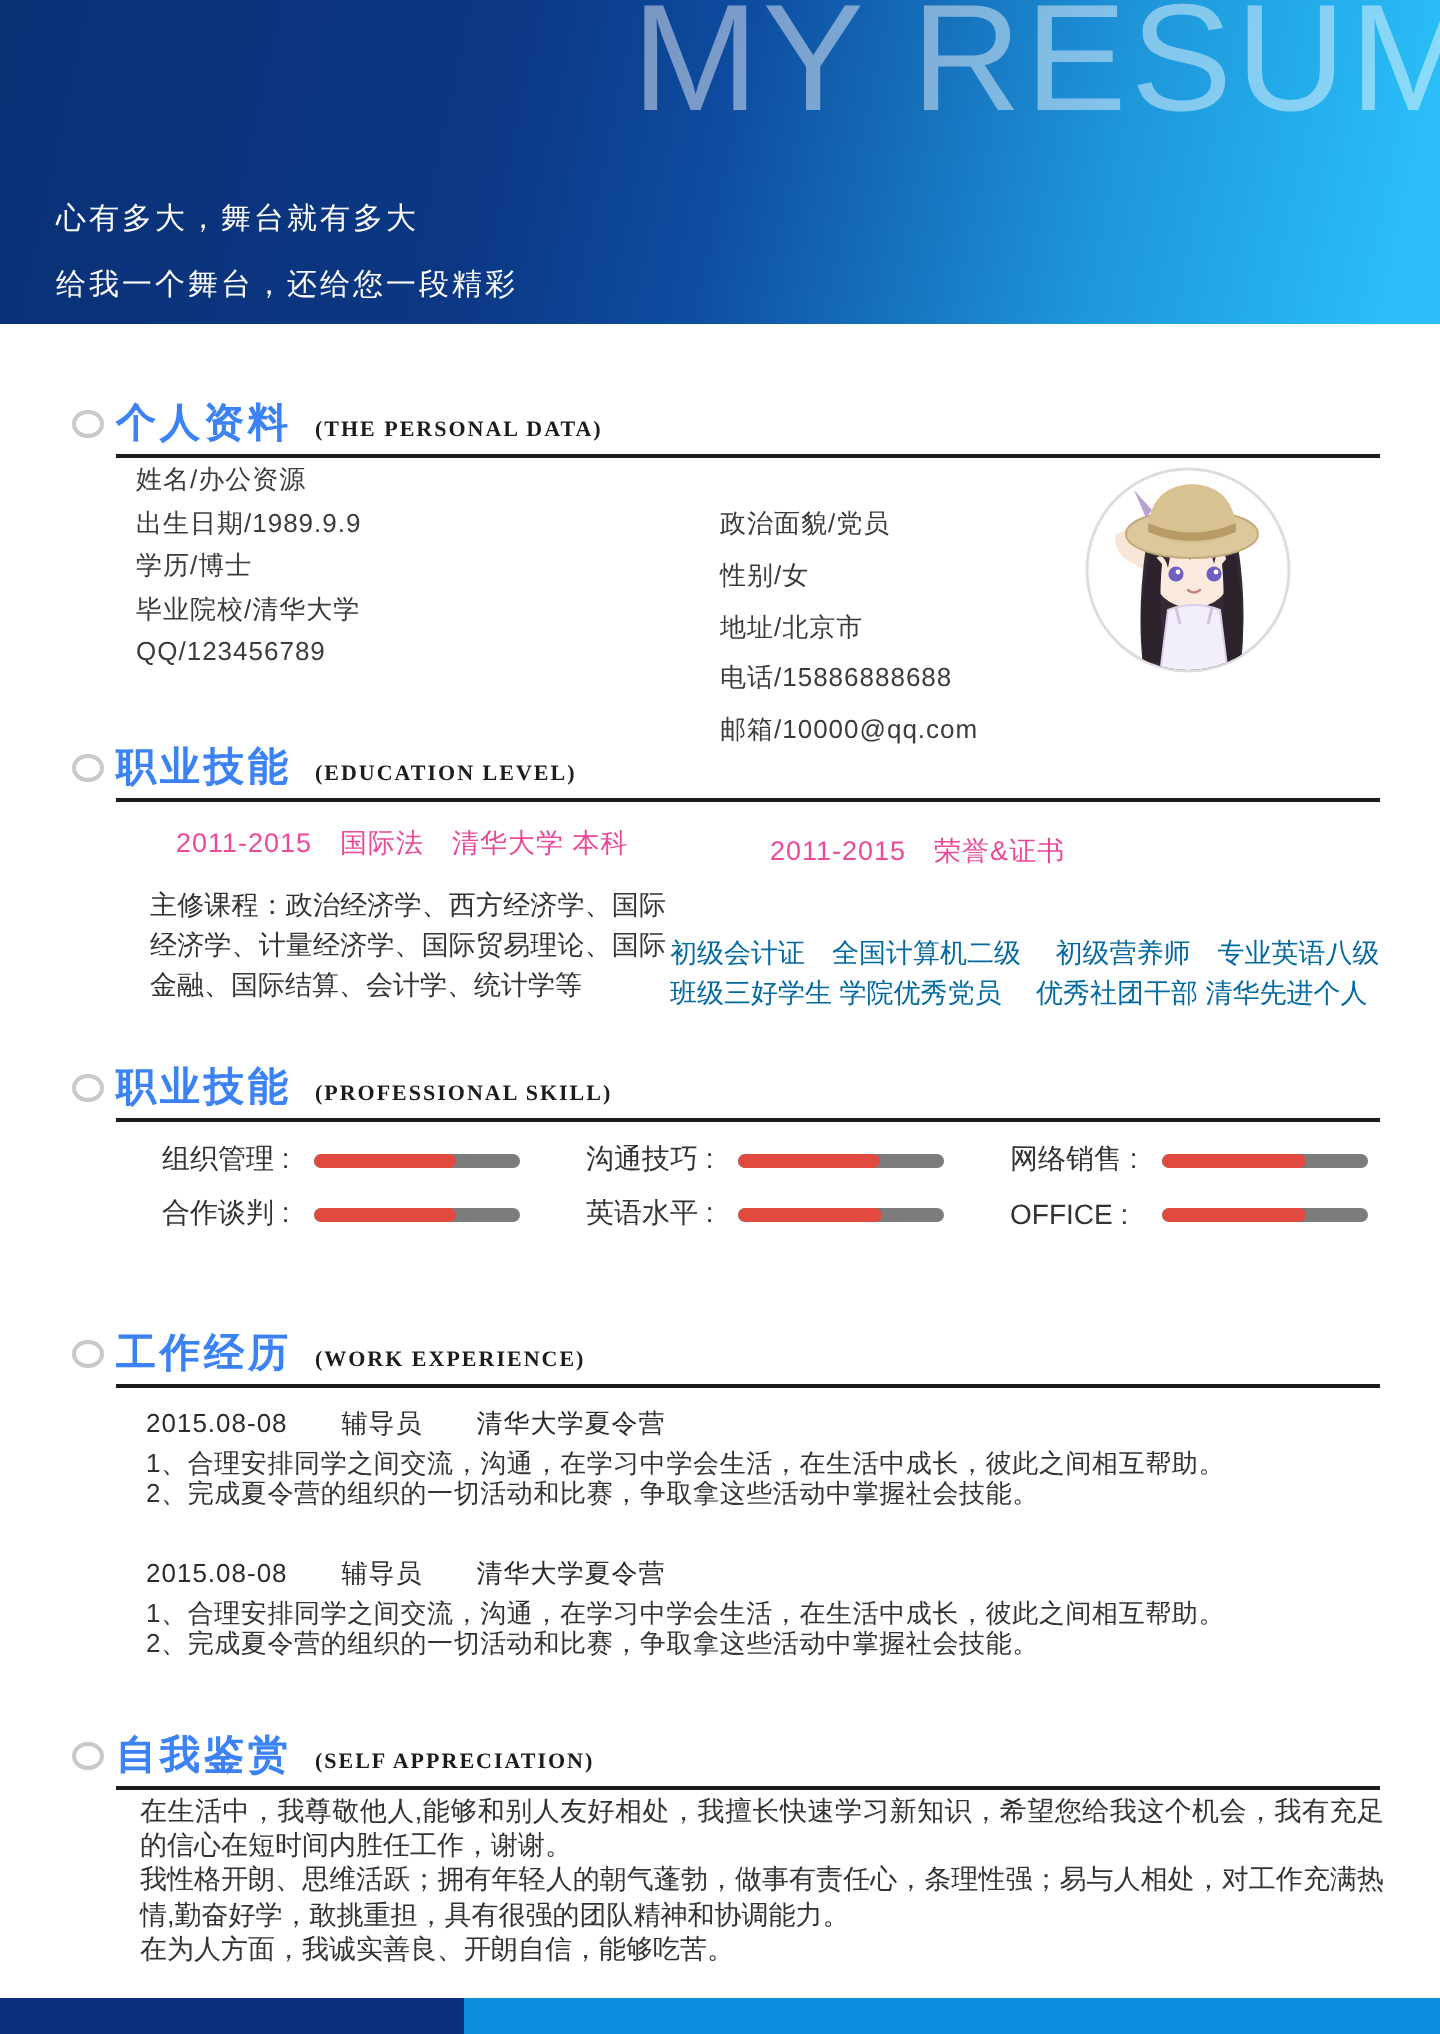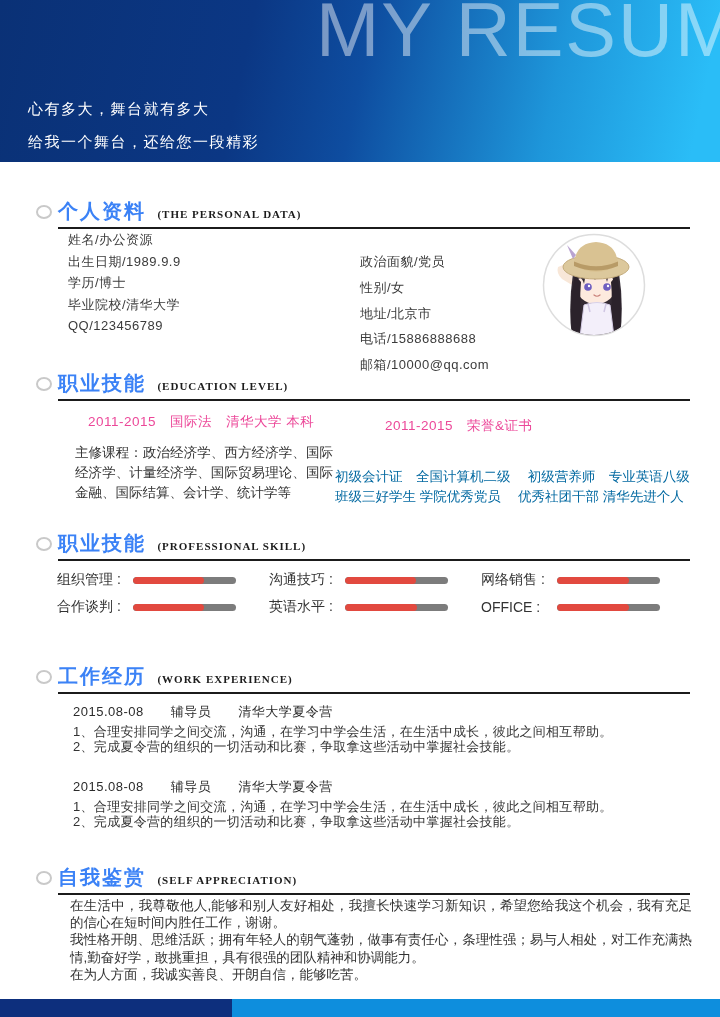--- a/index.html
+++ b/index.html
@@ -56,21 +56,21 @@
   .edu-h-right { left:363px; top:417px;margin-left:22px; }
   .edu-detail  {
     position:absolute; left:75px; top:443px; width:258px;
     font-size:13.5px; line-height:20px; color:#333; text-align:justify;
   }
   .edu-honors  { position:absolute; left:335px; top:467px; font-size:13.5px; line-height:19.5px; color:#0369a1; }
   .edu-honors div { white-space:nowrap; }
 
   
   .skills { position:absolute; left:57px; top:571px; }
-  .skill-row { display:flex; margin-bottom:9px; }
+  .skill-row { display:flex; margin-bottom:9px;margin-left:24px; }
   .skill { display:flex; align-items:center; width:179px; margin-right:33px; }
   .skill:last-child { margin-right:0; }
   .skill-label { width:76px; flex:0 0 auto; font-size:14px; color:#333; white-space:nowrap; }
   .skill-bar {
     width:103px; height:7px; flex:0 0 auto;
     background:#7c7c7c; border-radius:4px; overflow:hidden;
   }
   .skill-fill { height:100%; background:#e2493f; border-radius:4px; }
 
   

